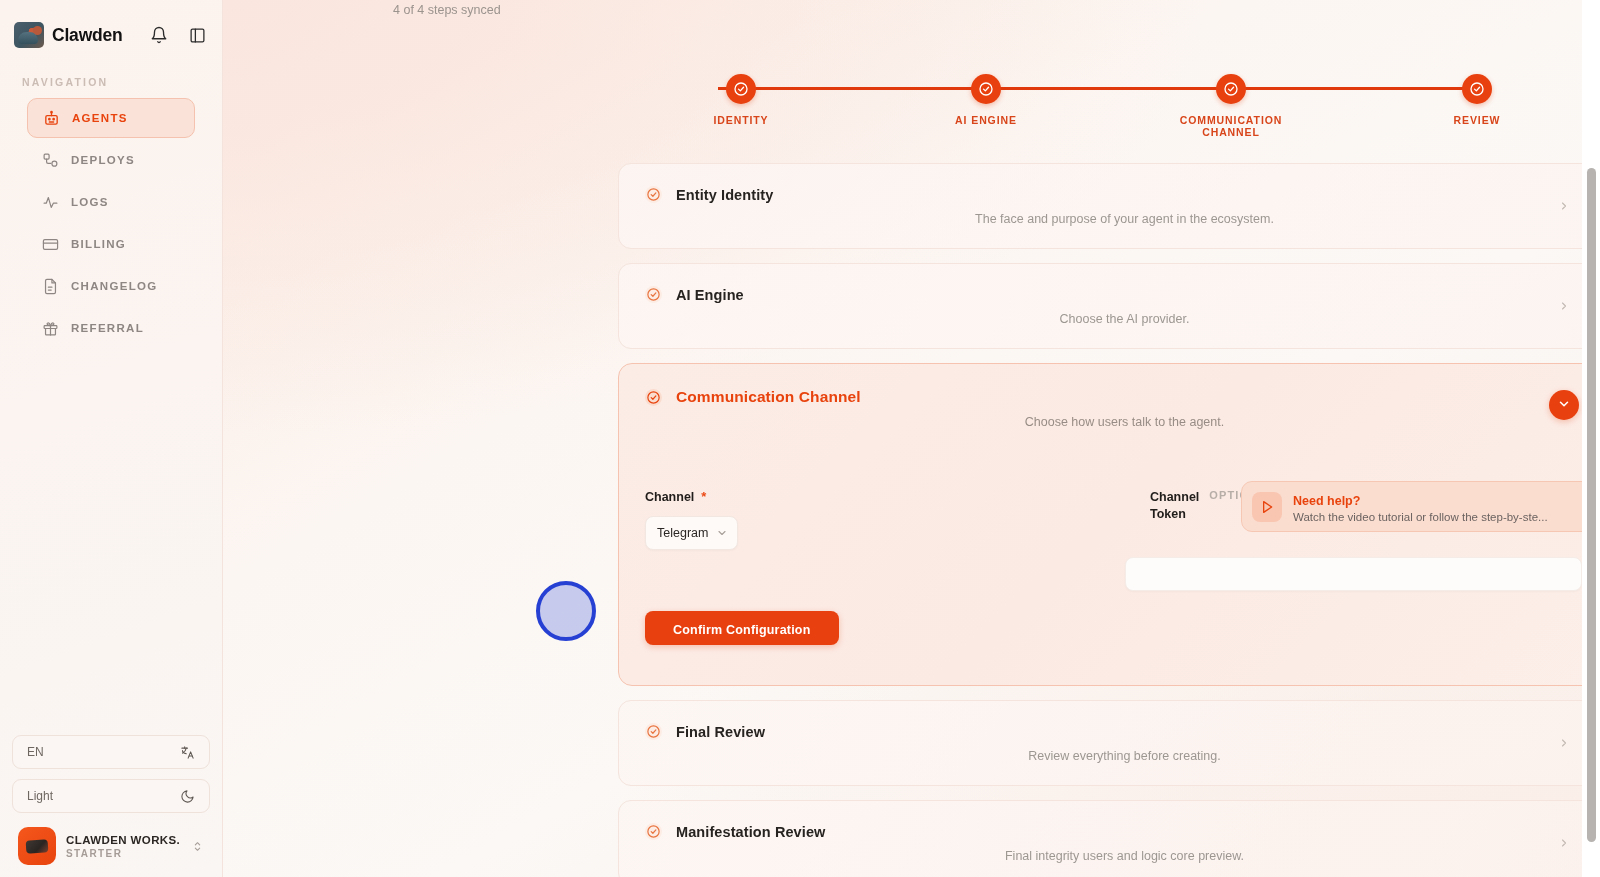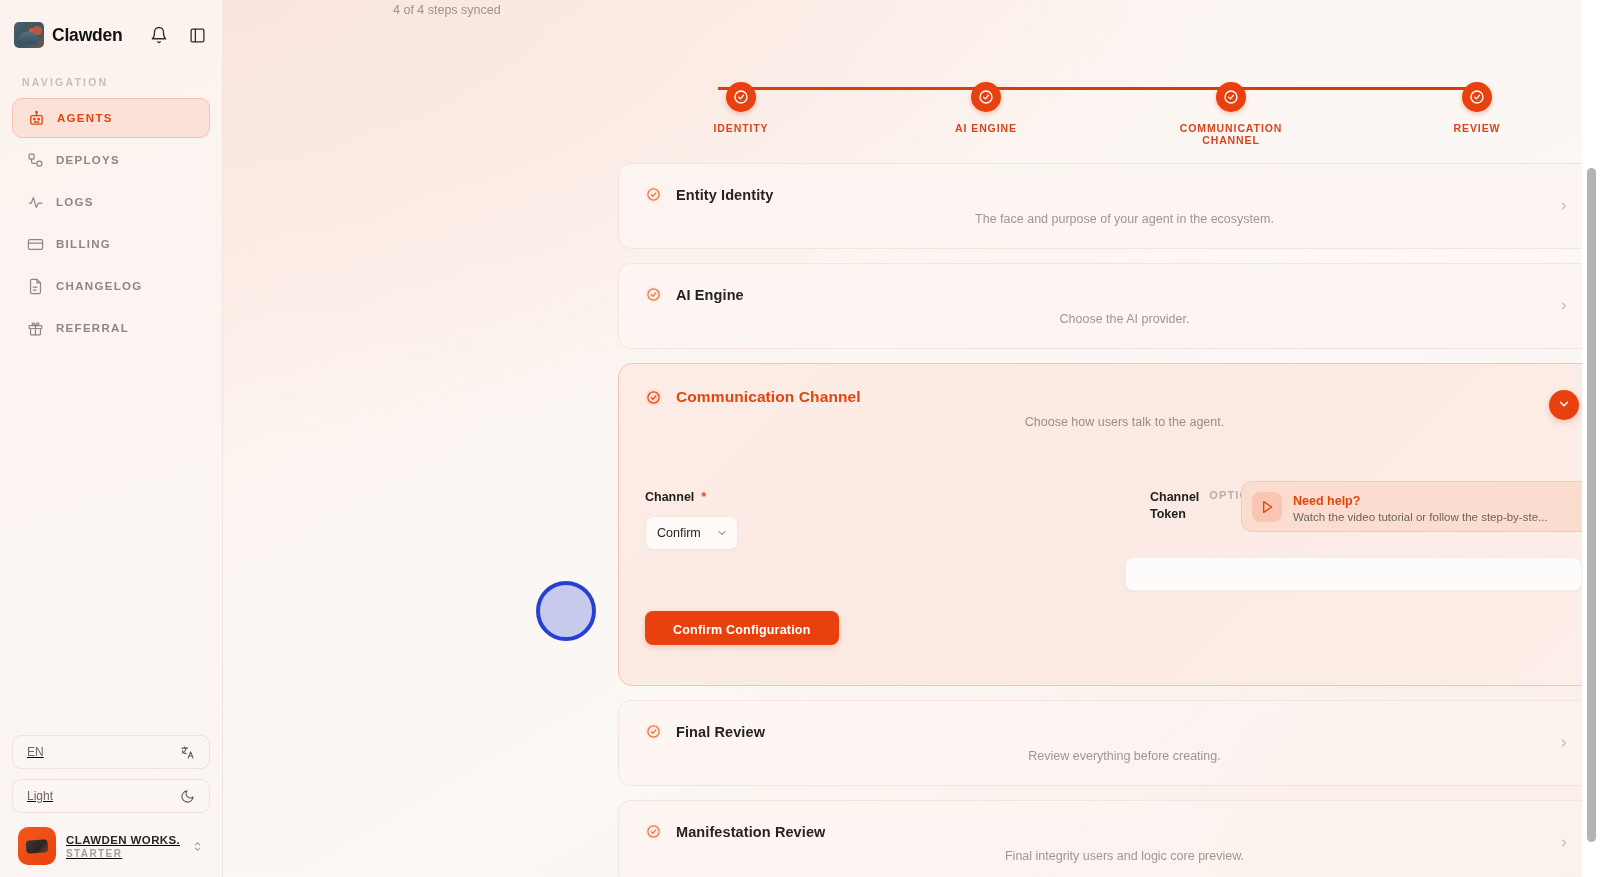--- a/index.html
+++ b/index.html
@@ -65,21 +65,21 @@
     flex: 0 0 auto;
     cursor: pointer;
   }
   .sb-hicon.second { margin-left: 8px; }
 
   .sb-navlabel {
     font-size: 10.5px; font-weight: 700; color: #cbbcb4;
     letter-spacing: 2.2px;
     padding: 6px 0 10px 22px;
   }
-  .sb-nav { padding: 0 12px; }
+  .sb-nav { padding: 0 27px; }
   .sb-item {
     height: 40px;
     display: flex; align-items: center;
     gap: 12px;
     padding: 0 14px;
     border-radius: 10px;
     margin-bottom: 2px;
     cursor: pointer;
     color: #8d8682;
   }
@@ -89,21 +89,21 @@
     color: #e8430d;
   }
   .sb-item .ico { width: 18px; height: 18px; display:flex; align-items:center; justify-content:center; flex:0 0 18px;}
   .sb-item .lbl {
     font-size: 11.5px; font-weight: 700; letter-spacing: 1.3px;
   }
   .sb-item.active .lbl { color: #e8430d; }
 
   .sb-spacer { flex: 1 1 auto; }
 
-  .sb-bottom { padding: 8px 12px 12px 12px; text-decoration: underline; }
+  .sb-bottom { padding: 8px 12px 12px 12px; }
   .sb-pill {
     height: 34px;
     border: 1px solid #efe2db;
     background: #fbf6f3;
     border-radius: 9px;
     display: flex; align-items: center;
     padding: 0 14px;
     margin-bottom: 10px;
     cursor: pointer;
   }
@@ -163,21 +163,21 @@
     position: absolute;
     left: 430px; top: 70px;
     width: 880px; height: 70px;
   }
   .step-line {
     position: absolute;
     left: 65px; right: 65px; top: 17px;
     height: 2.5px; background: #e0390c;
   }
   .step {
-    position: absolute; top: 10px;
+    position: absolute; top: 2px;
     width: 160px; margin-left: -80px;
     text-align: center;
   }
   .step-dot {
     width: 30px; height: 30px; border-radius: 50%;
     background: #e8400f;
     margin: 2px auto 0 auto;
     display: flex; align-items: center; justify-content: center;
     position: relative; z-index: 2;
     box-shadow: 0 2px 5px rgba(226,62,12,0.30);
@@ -609,21 +609,21 @@
         </button>
 
         <div class="form-body">
 
           <div>
             <div class="field-label">
               <span>Channel</span>
               <span class="req">*</span>
             </div>
             <div class="select">
-              <span class="sval">Confirm</span>
+              <span class="sval">Telegram</span>
               <span class="schev">
                 <svg width="12" height="12" viewBox="0 0 24 24" fill="none" stroke="currentColor" stroke-width="2.2" stroke-linecap="round" stroke-linejoin="round">
                     <polyline points="6 9 12 15 18 9"></polyline>
                   </svg>
               </span>
             </div>
           </div>
 
           <div class="token-col">
             <div class="token-label-row">

